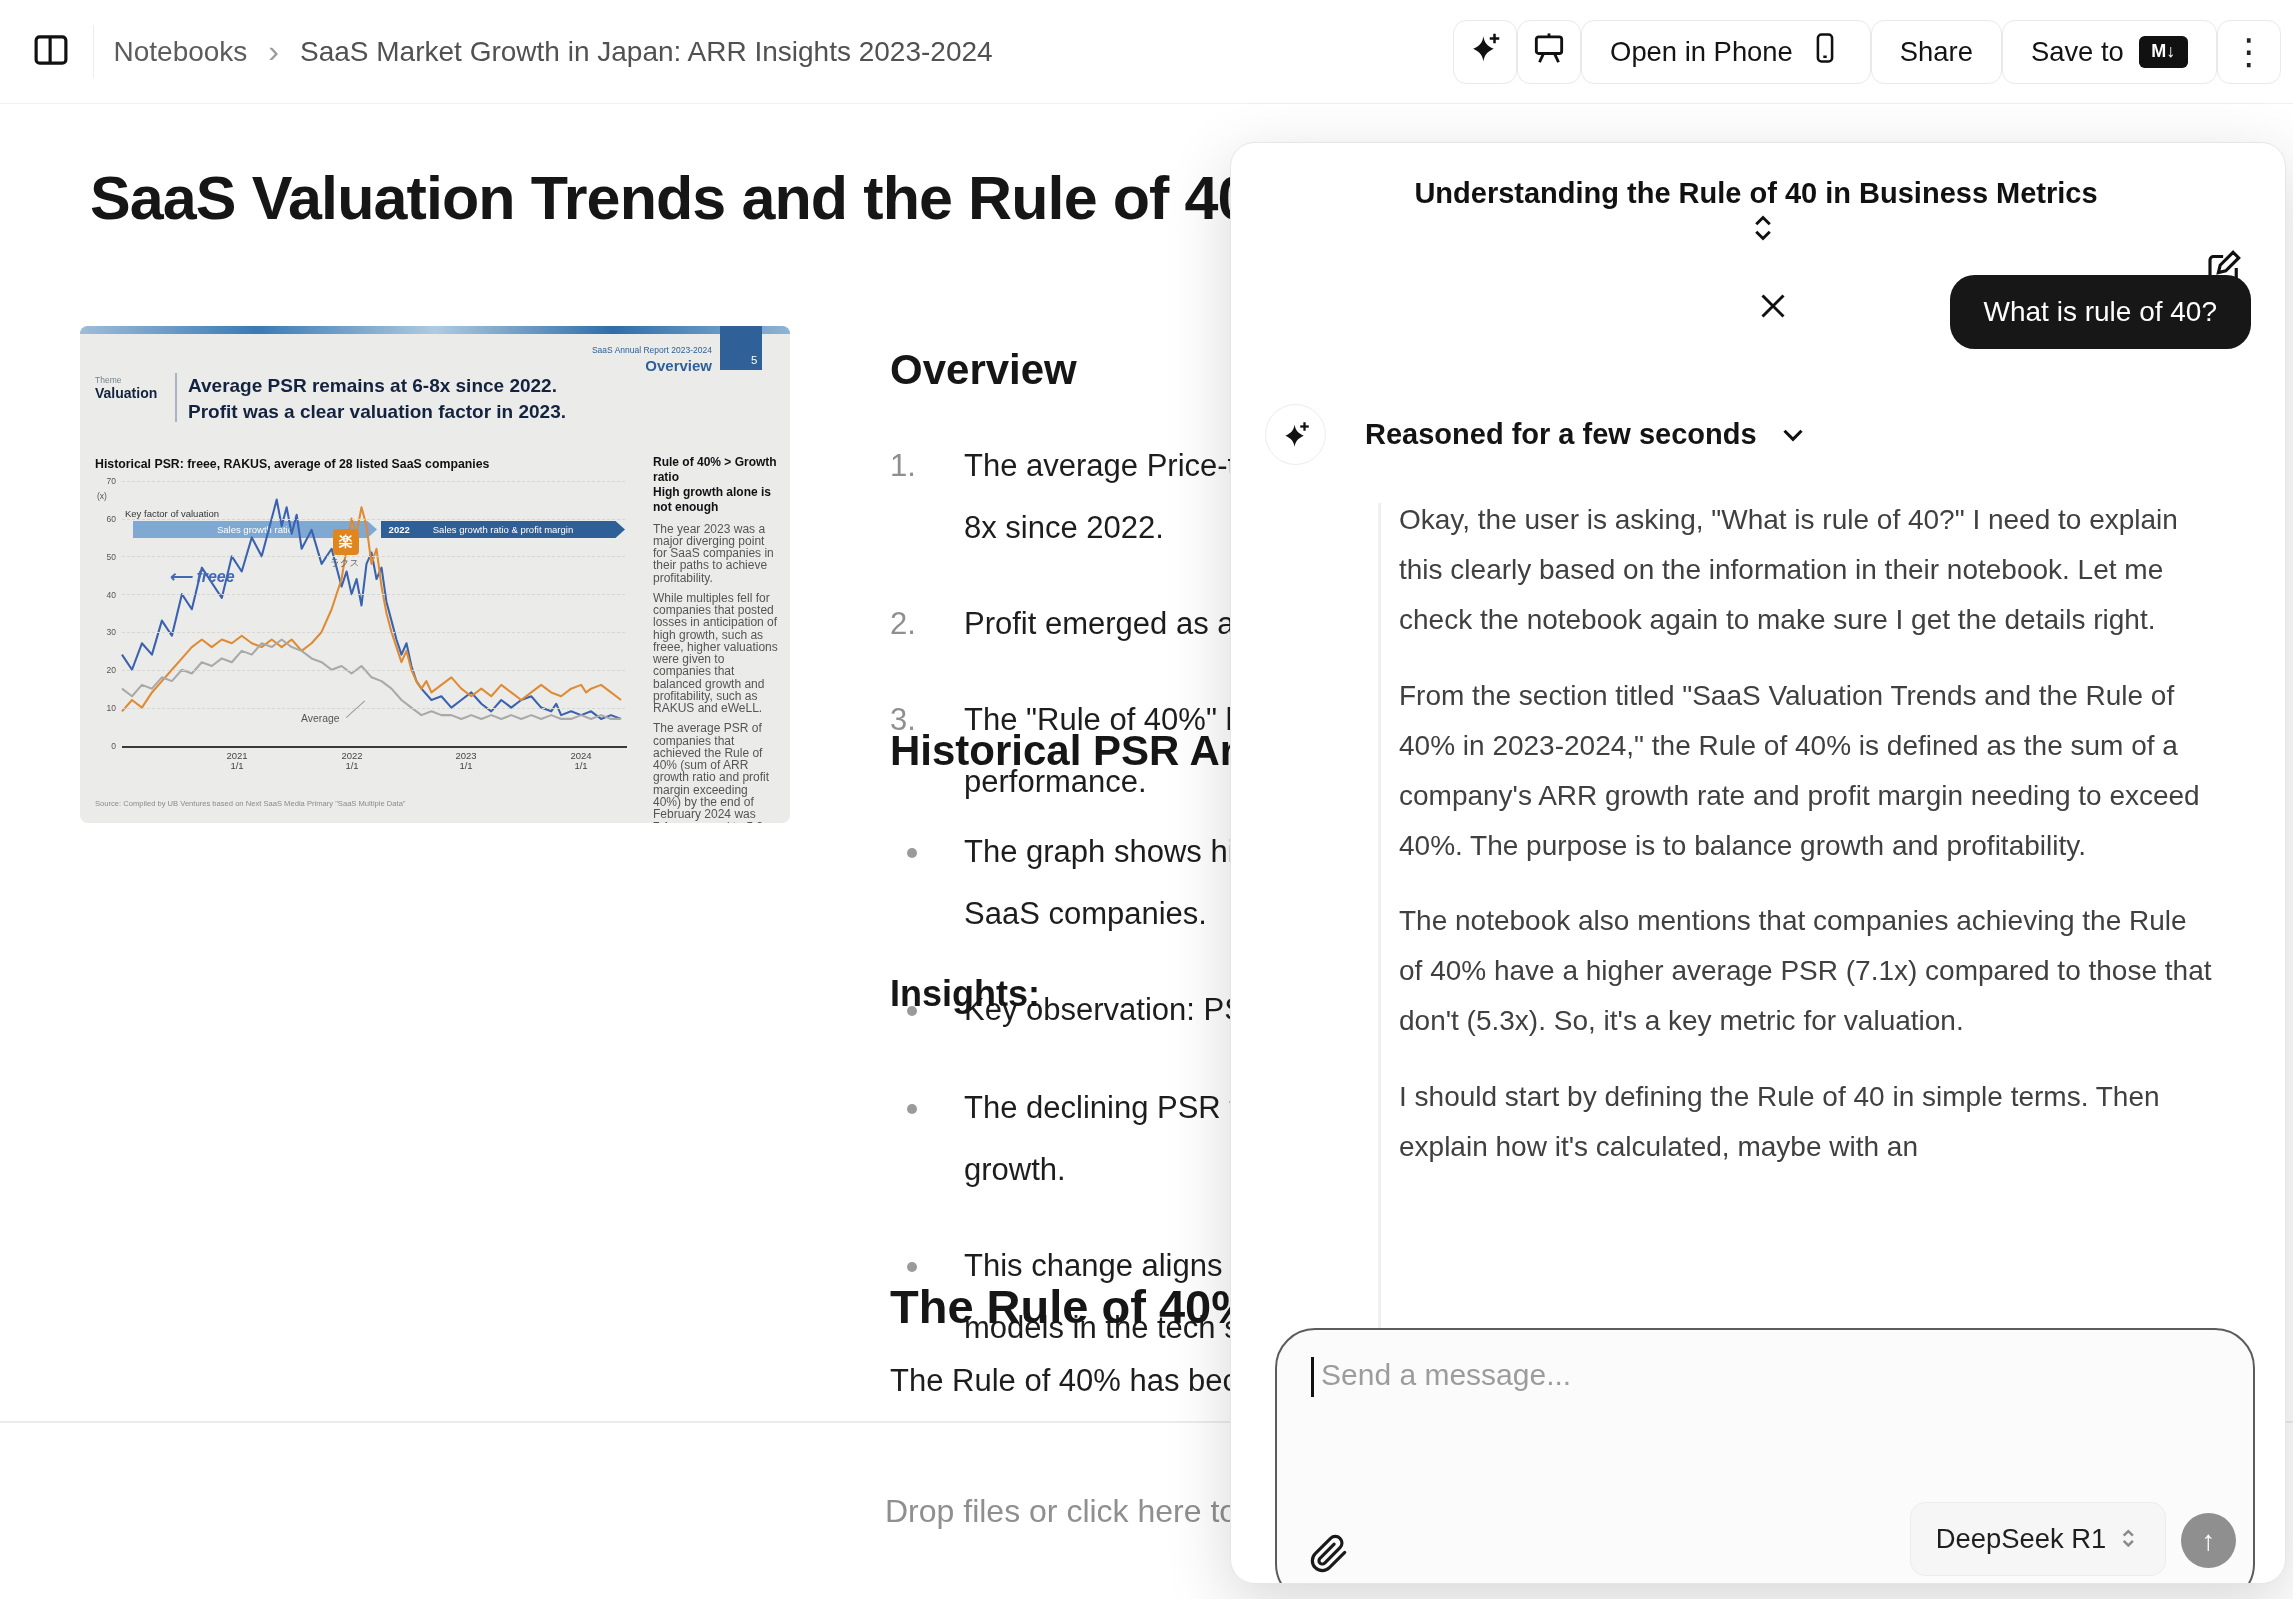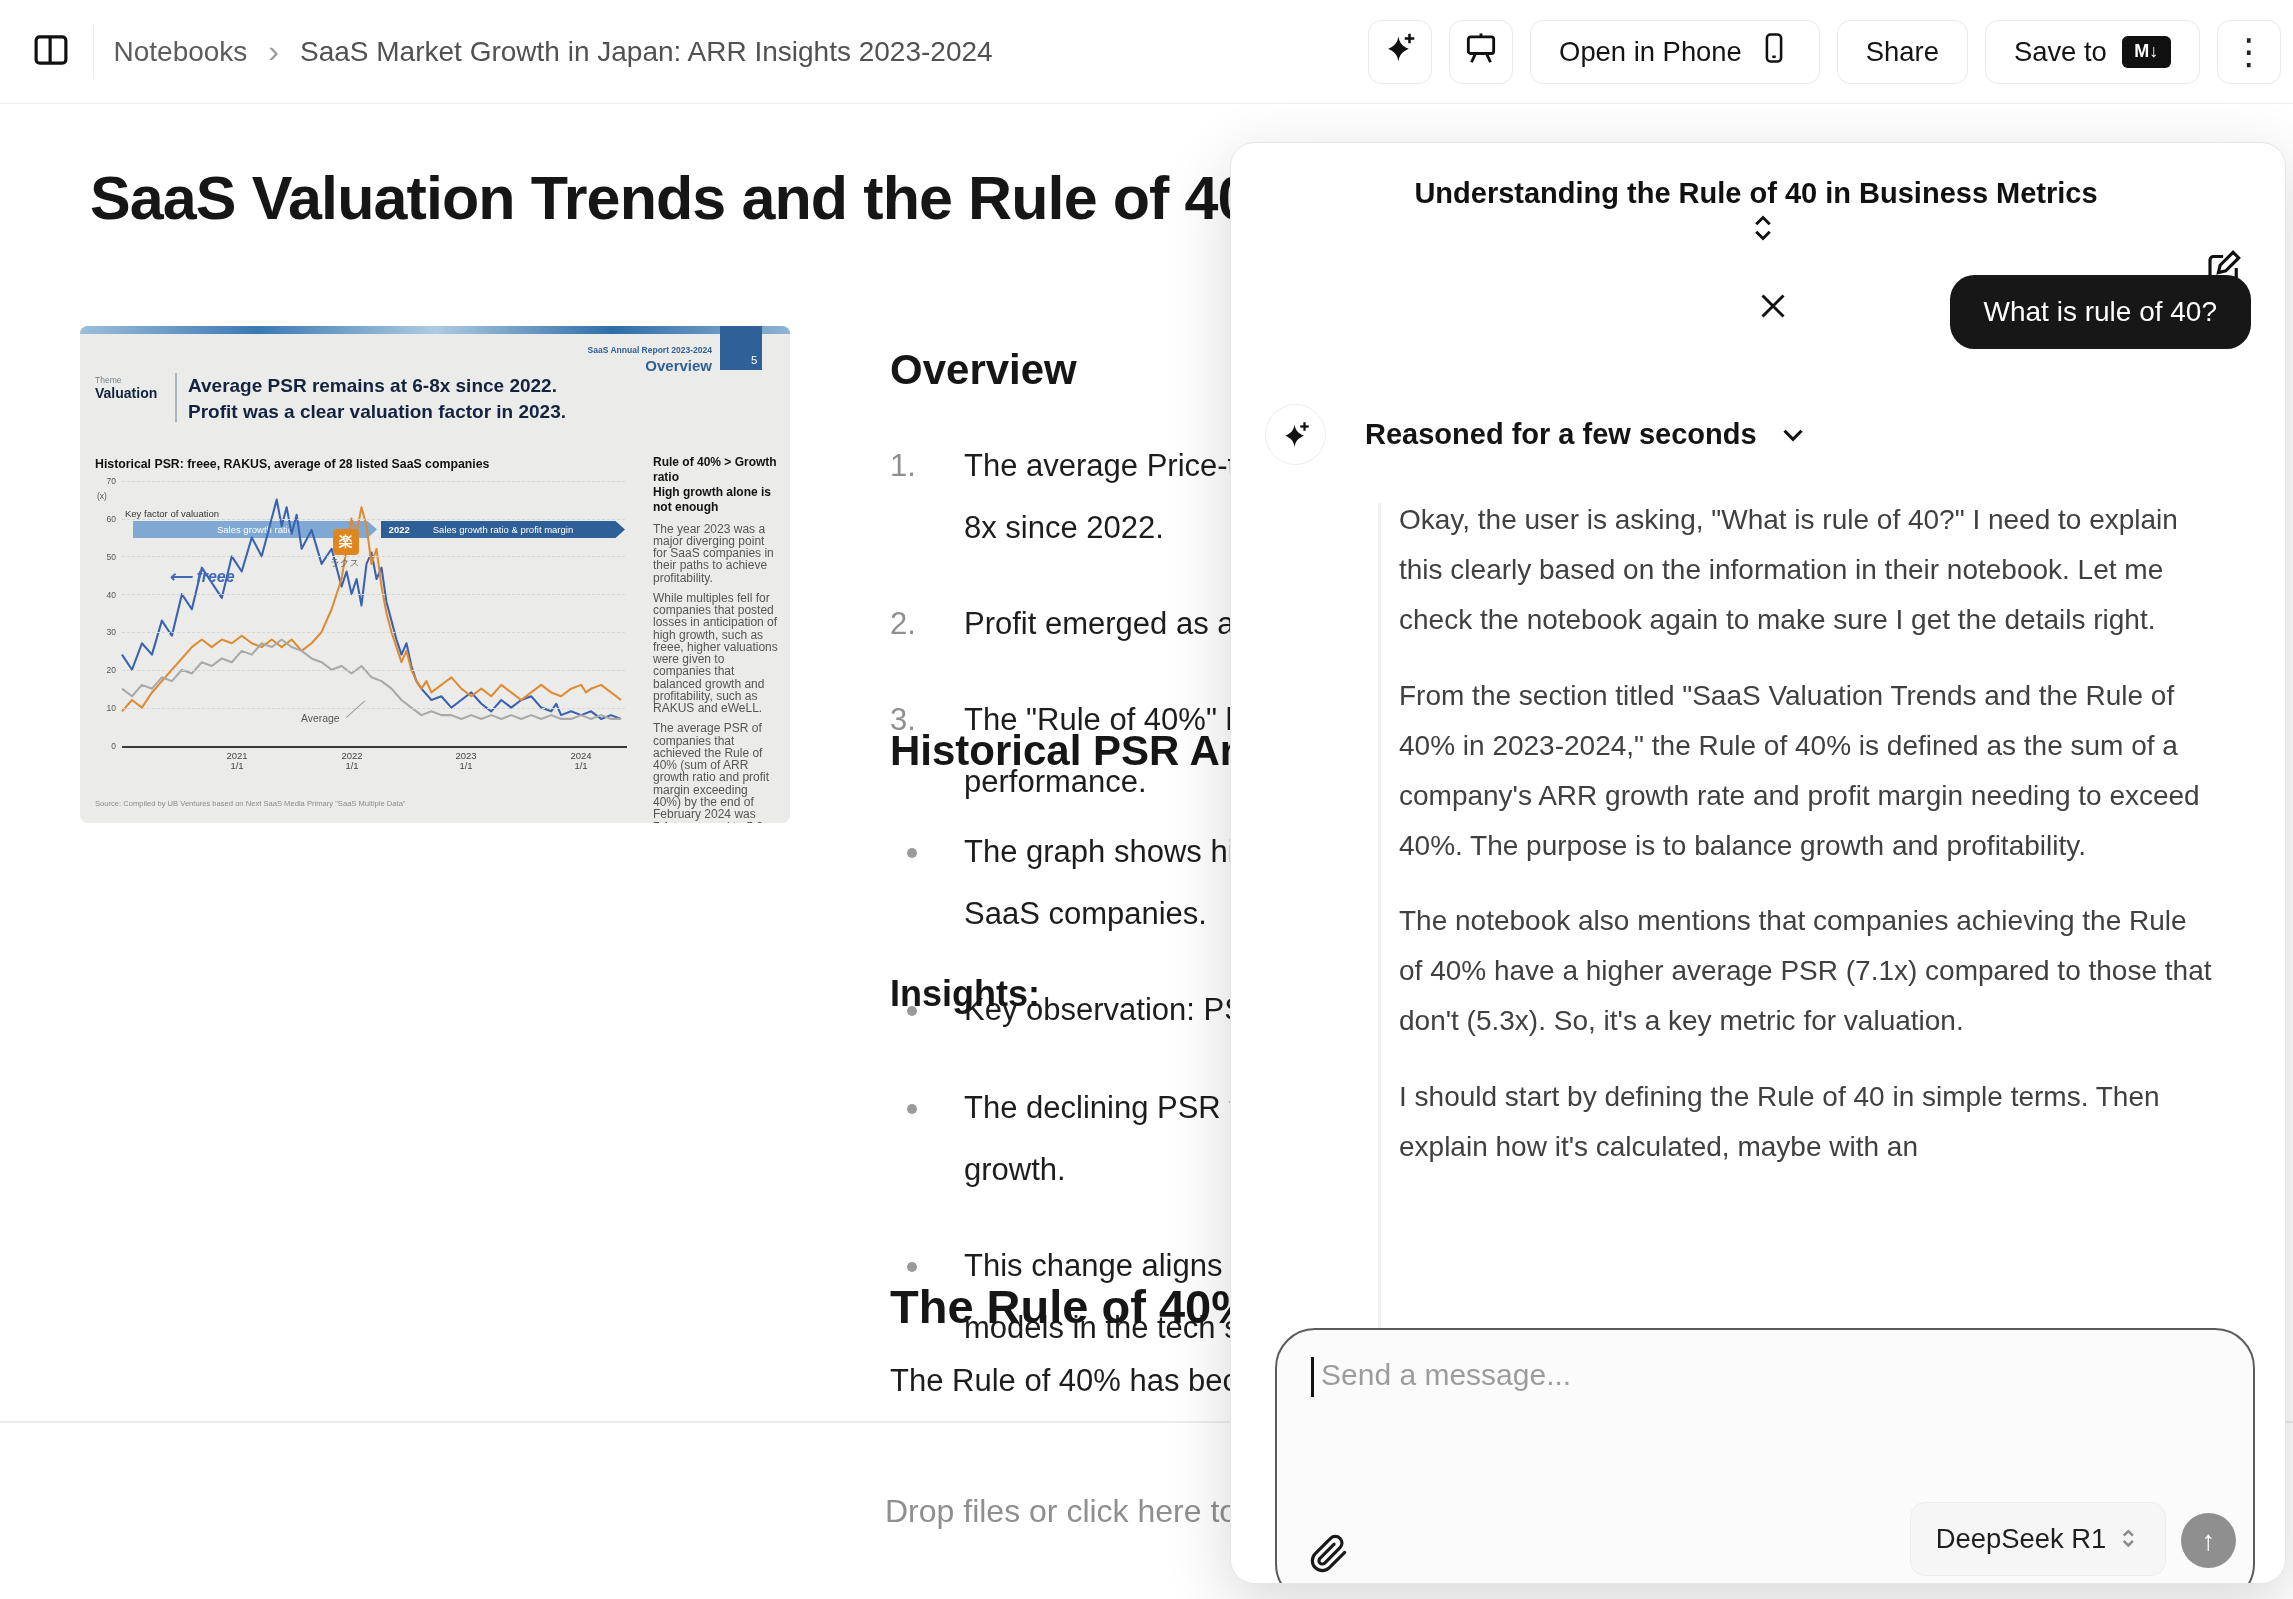--- a/index.html
+++ b/index.html
@@ -9,21 +9,21 @@
 
   
   .topbar { position:absolute; left:0; top:0; width:2294px; height:104px; background:#fff;
             border-bottom:1.9px solid #efefef; display:flex; align-items:center; z-index:6; }
   .tb-toggle { width:53px; height:53px; margin-left:24.6px; border-radius:9.5px; display:flex;
                align-items:center; justify-content:center; cursor:pointer; }
   .tb-sep { width:1.9px; height:53px; background:#ededed; margin:0 19px 0 15px; border-radius:1.9px; }
   .crumb-root { font-size:28px; color:#5c5c5c; }
   .crumb-sep { font-size:32px; color:#9a9a9a; margin:0 21px; }
   .crumb-cur { font-size:28px; color:#515151; }
-  .tb-actions { margin-left:auto; display:flex; align-items:center; gap:17px; padding-right:13.2px; }
+  .tb-actions { margin-left:auto; display:flex; align-items:center; padding-right:13.2px; }
   .tb-btn { height:64px; background:#fff; border:1.9px solid #e9e9e9; border-radius:13.2px;
             display:flex; align-items:center; justify-content:center; gap:15px; padding:0 28px;
             font-size:27.4px; font-weight:500; color:#141414; cursor:pointer; }
   .tb-btn.icon-only { width:64px; padding:0; }
   .md-badge { display:inline-flex; align-items:center; justify-content:center; width:49px; height:32px;
               background:#111; color:#fff; border-radius:5.7px; font-size:18px; font-weight:700; }
 
   
   .doc { position:absolute; inset:104px 0 0 0; z-index:1; }
   .doc-title { position:absolute; left:90px; top:59px; font-size:61px; font-weight:700; color:#161616;
@@ -41,21 +41,21 @@
   .rule-p { position:absolute; left:890px; font-size:31px; color:#1d1d1d; white-space:pre; }
   .doc-divider { position:absolute; left:0; top:1317px; width:2294px; height:1.9px; background:#ececec; }
   .dropzone { position:absolute; left:885px; top:1389px; font-size:32px; color:#8f8f8f; white-space:pre; }
 
   
   .slide { position:absolute; left:80px; top:222px; width:710px; height:497px; background:#ebecea;
            border-radius:7.6px; overflow:hidden; color:#2a2a2a; }
   .s-grad { position:absolute; left:0; top:0; width:100%; height:7.6px;
             background:linear-gradient(90deg,#9dbdd9,#3a79b3,#aecbe0,#2f6da8,#8fb4d4); }
   .s-report { position:absolute; right:78px; top:19px; text-align:right; color:#2f6097; }
-  .s-report .l1 { font-size:8.5px; font-weight:700; }
+  .s-report .l1 { font-size:8.5px; font-weight:400; }
   .s-report .l2 { font-size:15px; font-weight:700; margin-top:1.9px; }
   .s-pagetab { position:absolute; right:28px; top:0; width:42px; height:44px; background:#2f6097;
                color:#fff; font-size:11.4px; display:flex; align-items:flex-end; justify-content:flex-end;
                padding:0 4.7px 3.8px 0; }
   .s-theme { position:absolute; left:15px; top:49px; }
   .s-theme .t1 { font-size:8.5px; color:#77818c; }
   .s-theme .t2 { font-size:14px; font-weight:700; color:#13233f; }
   .s-vline { position:absolute; left:95px; top:47px; width:1.9px; height:49px; background:#aab4be; }
   .s-headline { position:absolute; left:108px; top:47px; font-size:19px; font-weight:700; color:#13233f;
                 line-height:25.6px; white-space:pre; }

